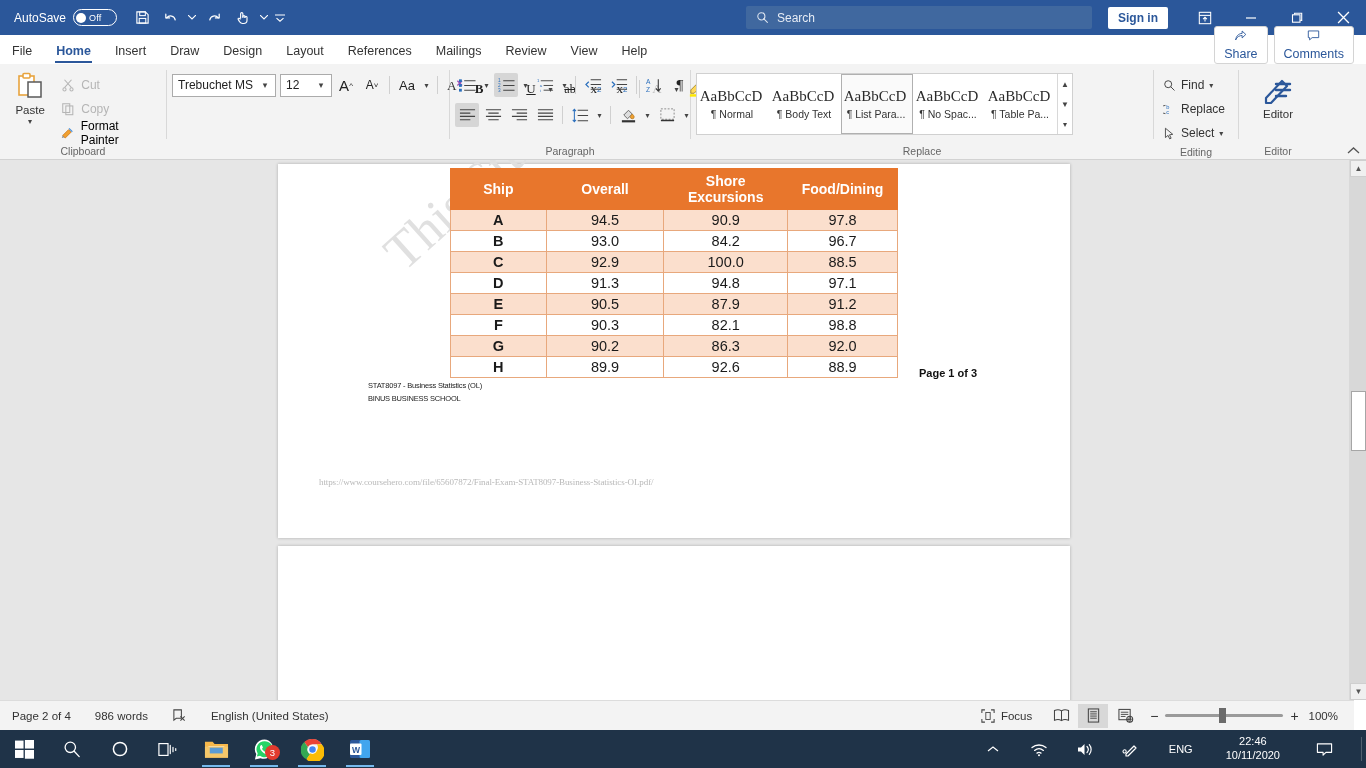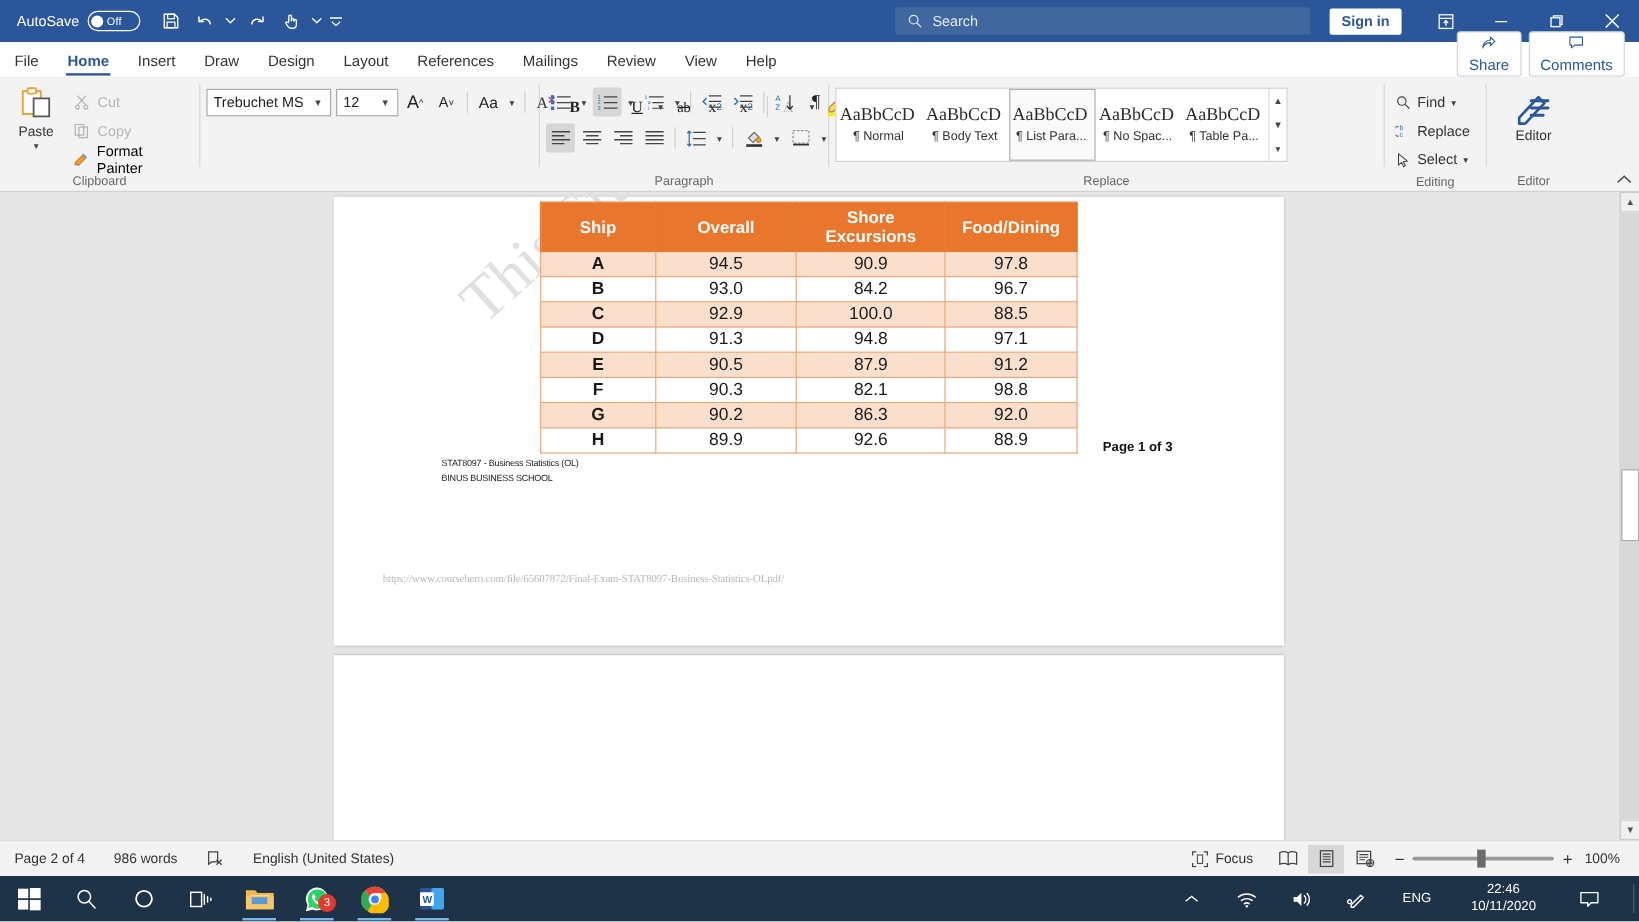--- a/index.html
+++ b/index.html
@@ -160,21 +160,21 @@
   .vscroll {
     position: absolute; top: 160px; right: 0; width: 17px; bottom: 68px; background: #f0f0f0;
     border-left: 1px solid #d9d9d9;
   }
   .vs-arrow { width: 17px; height: 17px; display: flex; align-items: center; justify-content: center; font-size: 8px; color: #555; background: #f0f0f0; border: 1px solid #cfcfcf; }
   .vs-track { position: absolute; top: 17px; bottom: 17px; left: 0; width: 17px; background: #d8d8d8; }
   .vs-thumb { position: absolute; left: 1px; width: 15px; background: #fff; border: 1px solid #a6a6a6; }
 
   
   .statusbar {
-    position: absolute; left: 0; right: 0; bottom: 38px; height: 30px; background: #f3f3f3;
+    position: absolute; left: 0; right: 12px; bottom: 38px; height: 30px; background: #f3f3f3;
     border-top: 1px solid #dcdcdc; display: flex; align-items: center; font-size: 11.5px; color: #333;
   }
   .sb-item { padding: 0 12px; display: flex; align-items: center; gap: 6px; white-space: nowrap; }
   .sb-right { margin-left: auto; display: flex; align-items: center; gap: 2px; padding-right: 10px; }
   .viewbtn { width: 30px; height: 24px; display: flex; align-items: center; justify-content: center; }
   .viewbtn.active { background: #d8d8d8; }
   .zoomslider { display: flex; align-items: center; gap: 7px; padding: 0 8px; }
   .zoomtrack { width: 118px; height: 3px; background: #9a9a9a; position: relative; border-radius: 2px; }
   .zoomthumb { position: absolute; left: 54px; top: -6px; width: 7px; height: 15px; background: #6b6b6b; }
 

